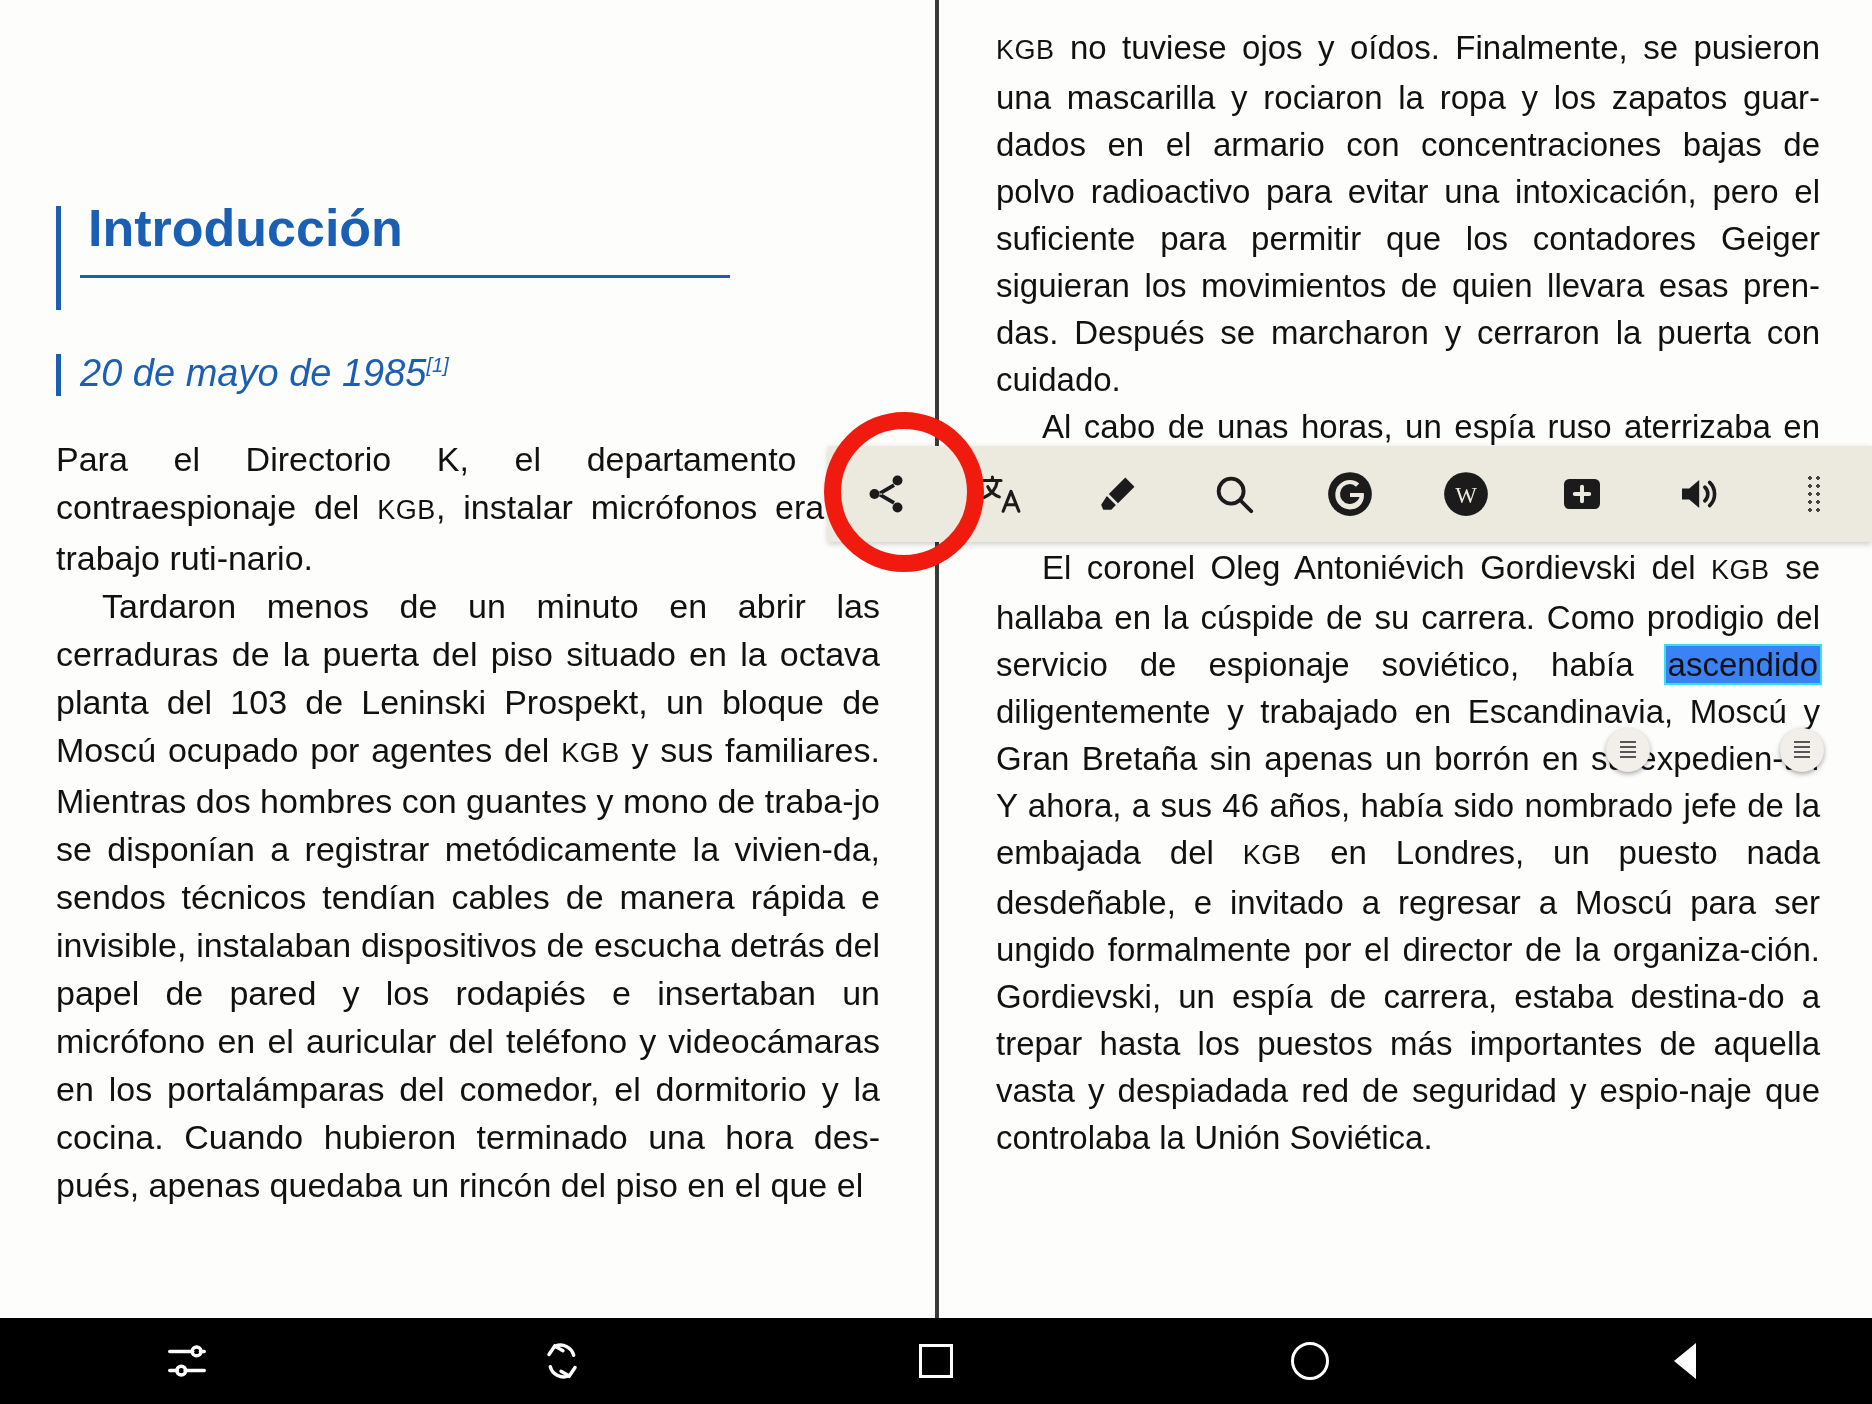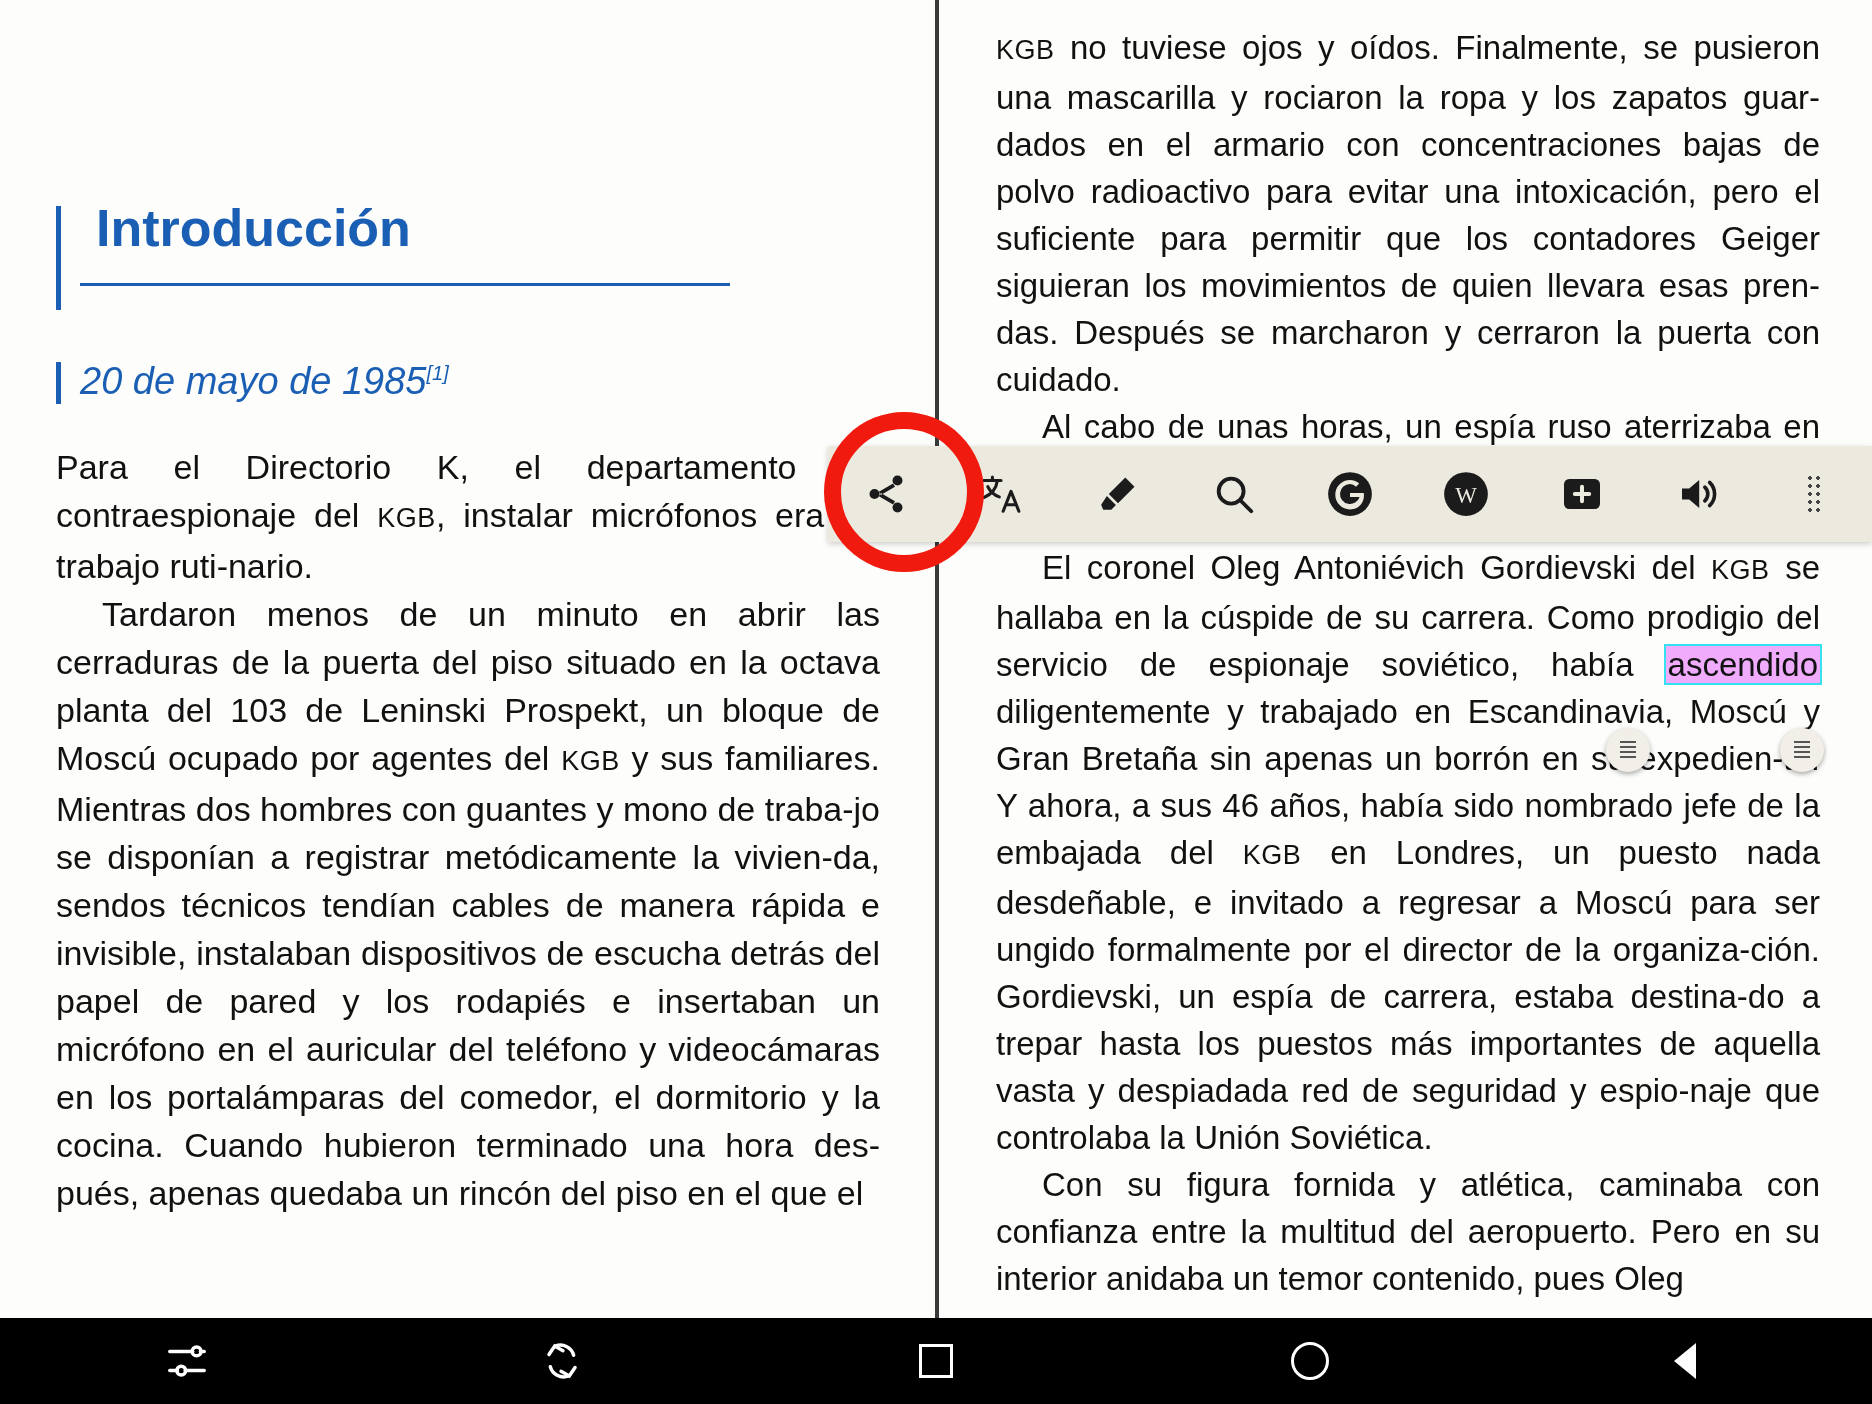--- a/index.html
+++ b/index.html
@@ -52,21 +52,21 @@
     width: 4px;
     height: 1318px;
     background: #3a3a3a;
   }
 
   h1.chapter-title {
     font-family: "Liberation Sans", sans-serif;
     font-size: 52px;
     font-weight: bold;
     color: #1a5fb4;
-    margin: 16px;
+    margin: 8px;
     padding: 0 0 10px 24px;
     line-height: 1.1;
   }
   .title-wrap {
     position: relative;
     margin-top: 200px;
     padding-bottom: 8px;
     width: 650px;
   }
   .title-wrap::before {
@@ -114,21 +114,21 @@
     margin: 0;
     hyphens: manual;
   }
   p.body.first { margin-top: 40px; }
   p.body.indent { text-indent: 46px; }
   .smallcaps { font-size: 27px; letter-spacing: 0.5px; }
 
   .page-right p.body { font-size: 33px; line-height: 47px; }
 
   .hl {
-    background: #f0abfc;
+    background: #3b82f6;
     padding: 0 2px;
     box-shadow: 0 0 0 2px #35e0ef;
   }
 
   
   .sel-handle {
     position: absolute;
     width: 44px; height: 44px;
     border-radius: 50%;
     background: #f1efe7;
@@ -253,21 +253,20 @@
 
     <div class="gutter"></div>
 
     <div class="page page-right">
       <p class="body" style="margin-top:24px;"><span class="smallcaps">KGB</span> no tuviese ojos y oídos. Finalmente, se pusieron una mascarilla y rociaron la ropa y los zapatos guar-dados en el armario con concentraciones bajas de polvo radioactivo para evitar una intoxicación, pero el suficiente para permitir que los contadores Geiger siguieran los movimientos de quien llevara esas pren-das. Después se marcharon y cerraron la puerta con cuidado.</p>
 
       <p class="body indent">Al cabo de unas horas, un espía ruso aterrizaba en el aeropuerto de Moscú en un vuelo que había llegado desde Londres.</p>
 
       <p class="body indent">El coronel Oleg Antoniévich Gordievski del <span class="smallcaps">KGB</span> se hallaba en la cúspide de su carrera. Como prodigio del servicio de espionaje soviético, había <span class="hl">ascendido</span> diligentemente y trabajado en Escandinavia, Moscú y Gran Bretaña sin apenas un borrón en su expedien-te. Y ahora, a sus 46 años, había sido nombrado jefe de la embajada del <span class="smallcaps">KGB</span> en Londres, un puesto nada desdeñable, e invitado a regresar a Moscú para ser ungido formalmente por el director de la organiza-ción. Gordievski, un espía de carrera, estaba destina-do a trepar hasta los puestos más importantes de aquella vasta y despiadada red de seguridad y espio-naje que controlaba la Unión Soviética.</p>
 
-      <p class="body indent">Con su figura fornida y atlética, caminaba con confianza entre la multitud del aeropuerto. Pero en su interior anidaba un temor contenido, pues Oleg</p>
     </div>
 
     <div class="sel-handle" id="sel-handle-left">
       <div class="bars"></div>
     </div>
     <div class="sel-handle" id="sel-handle-right">
       <div class="bars"></div>
     </div>
 
     <div class="ctx-toolbar">

